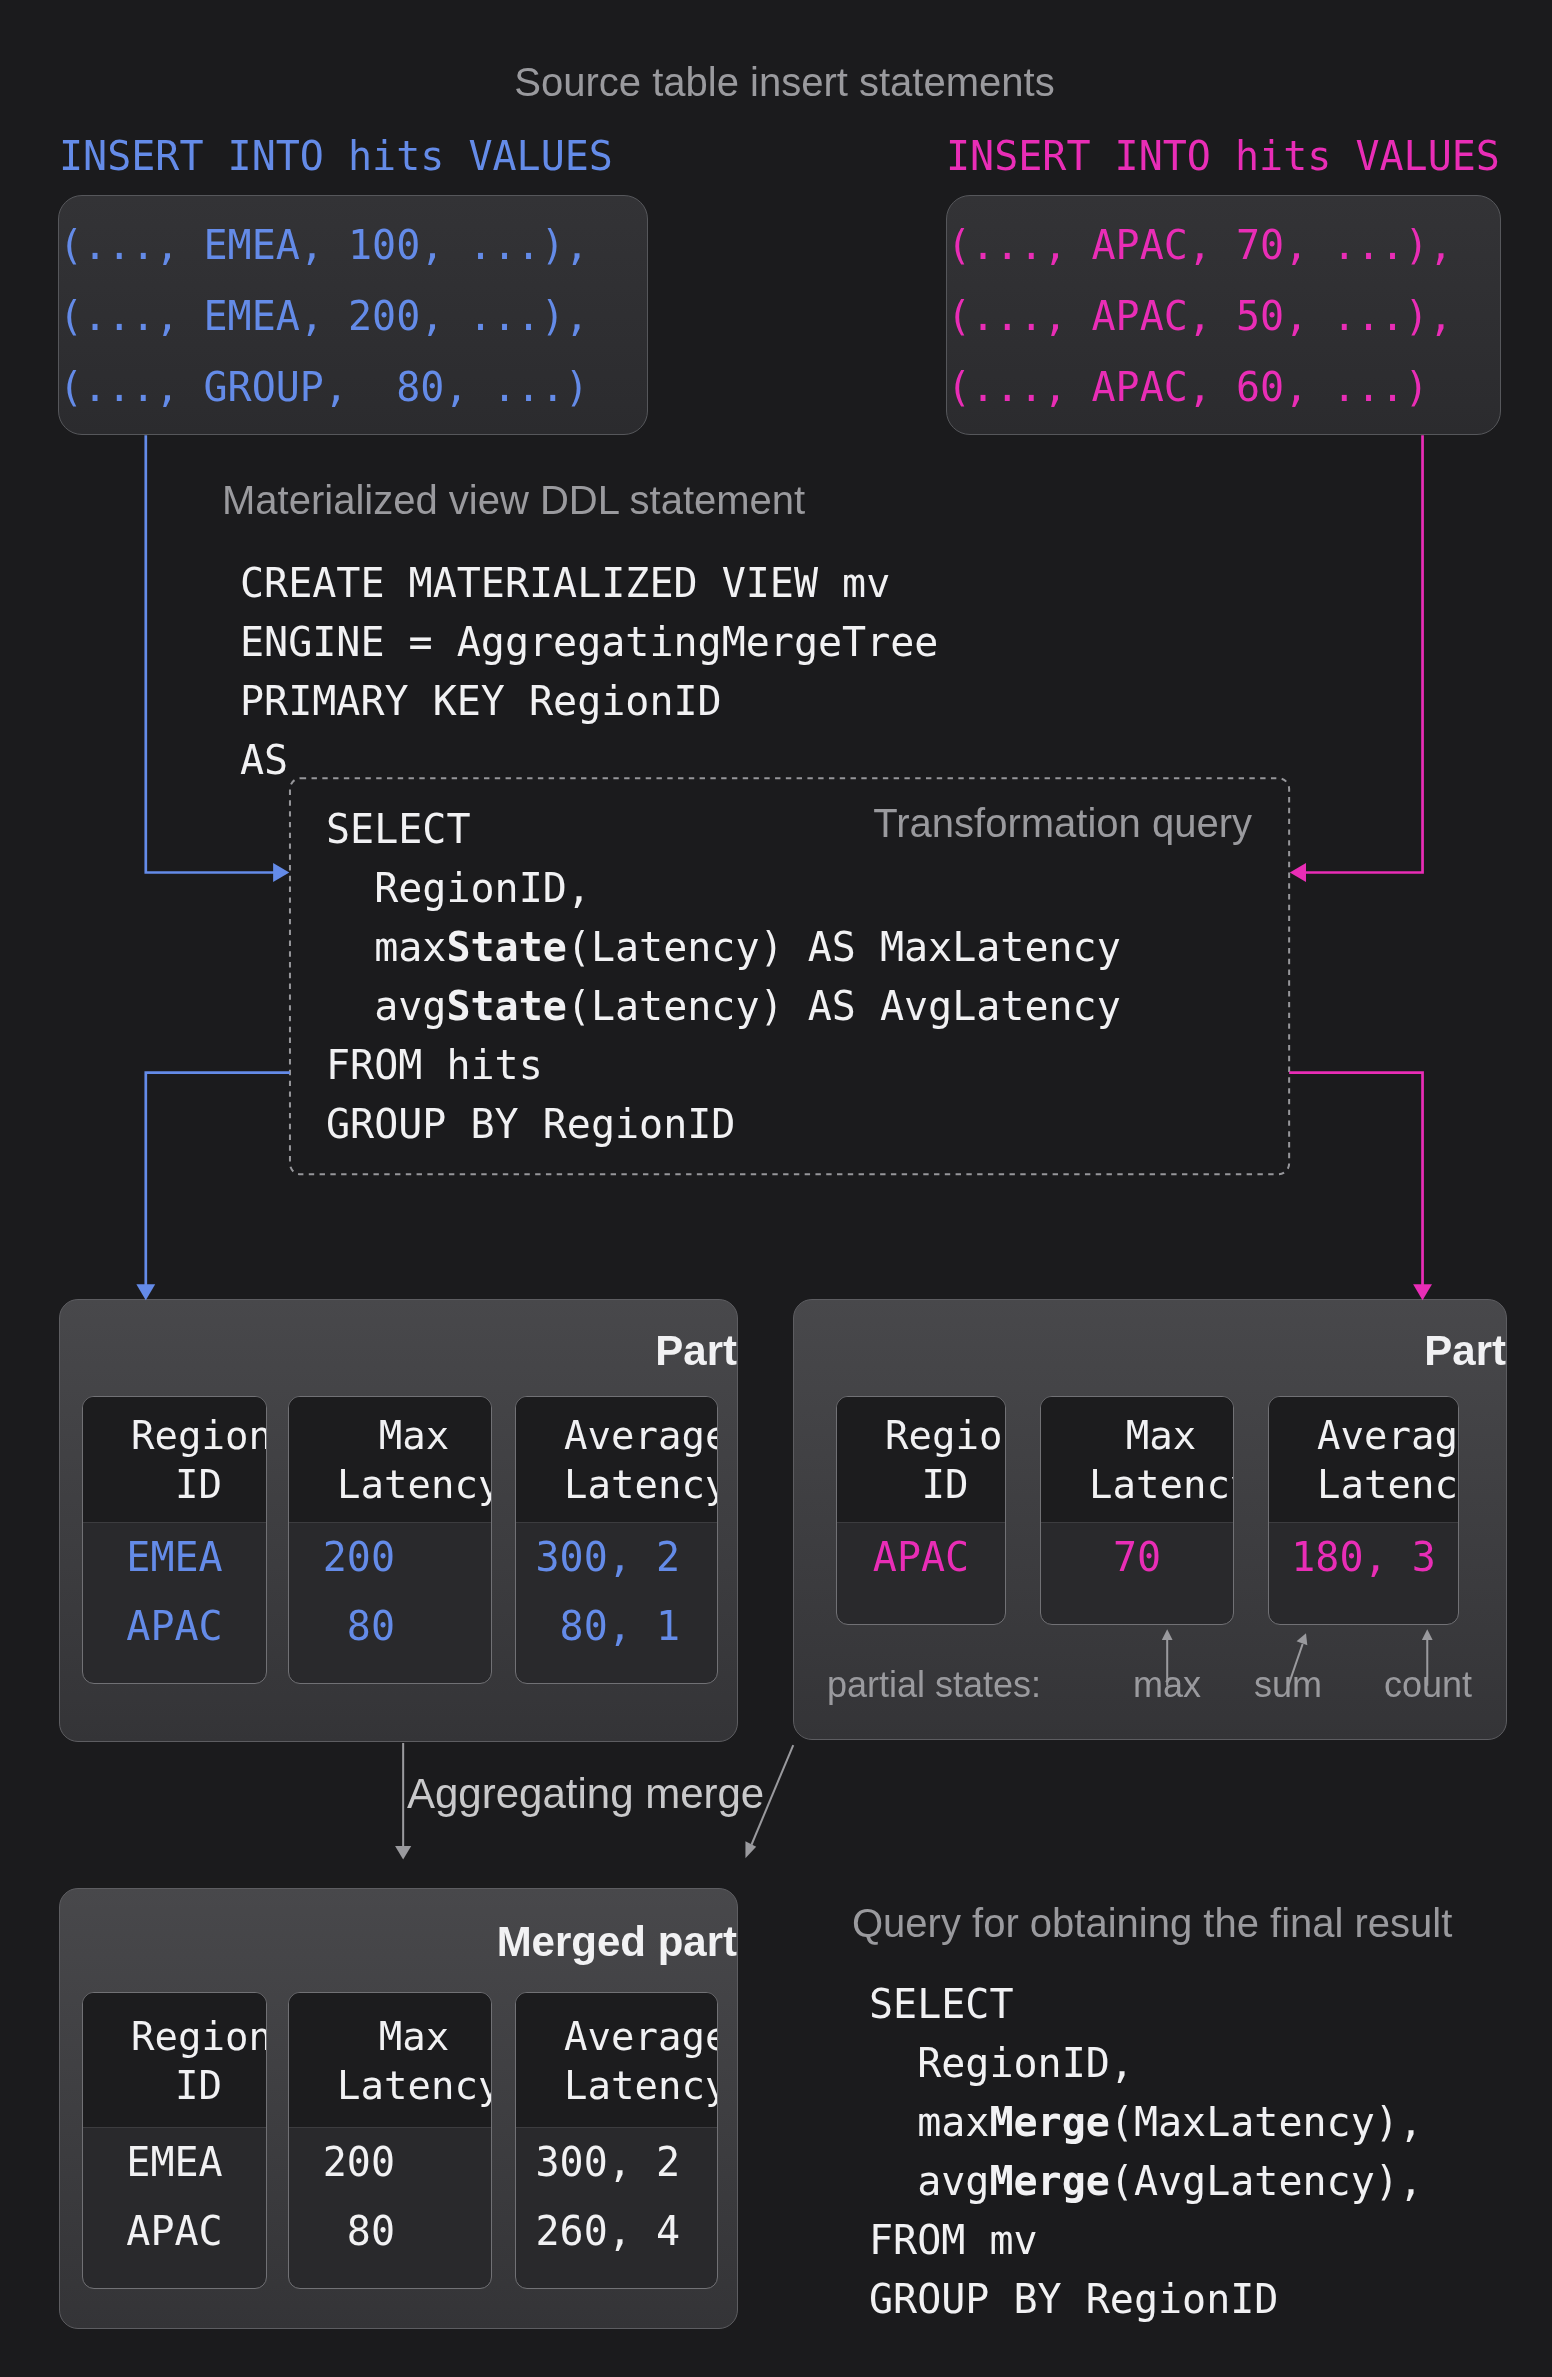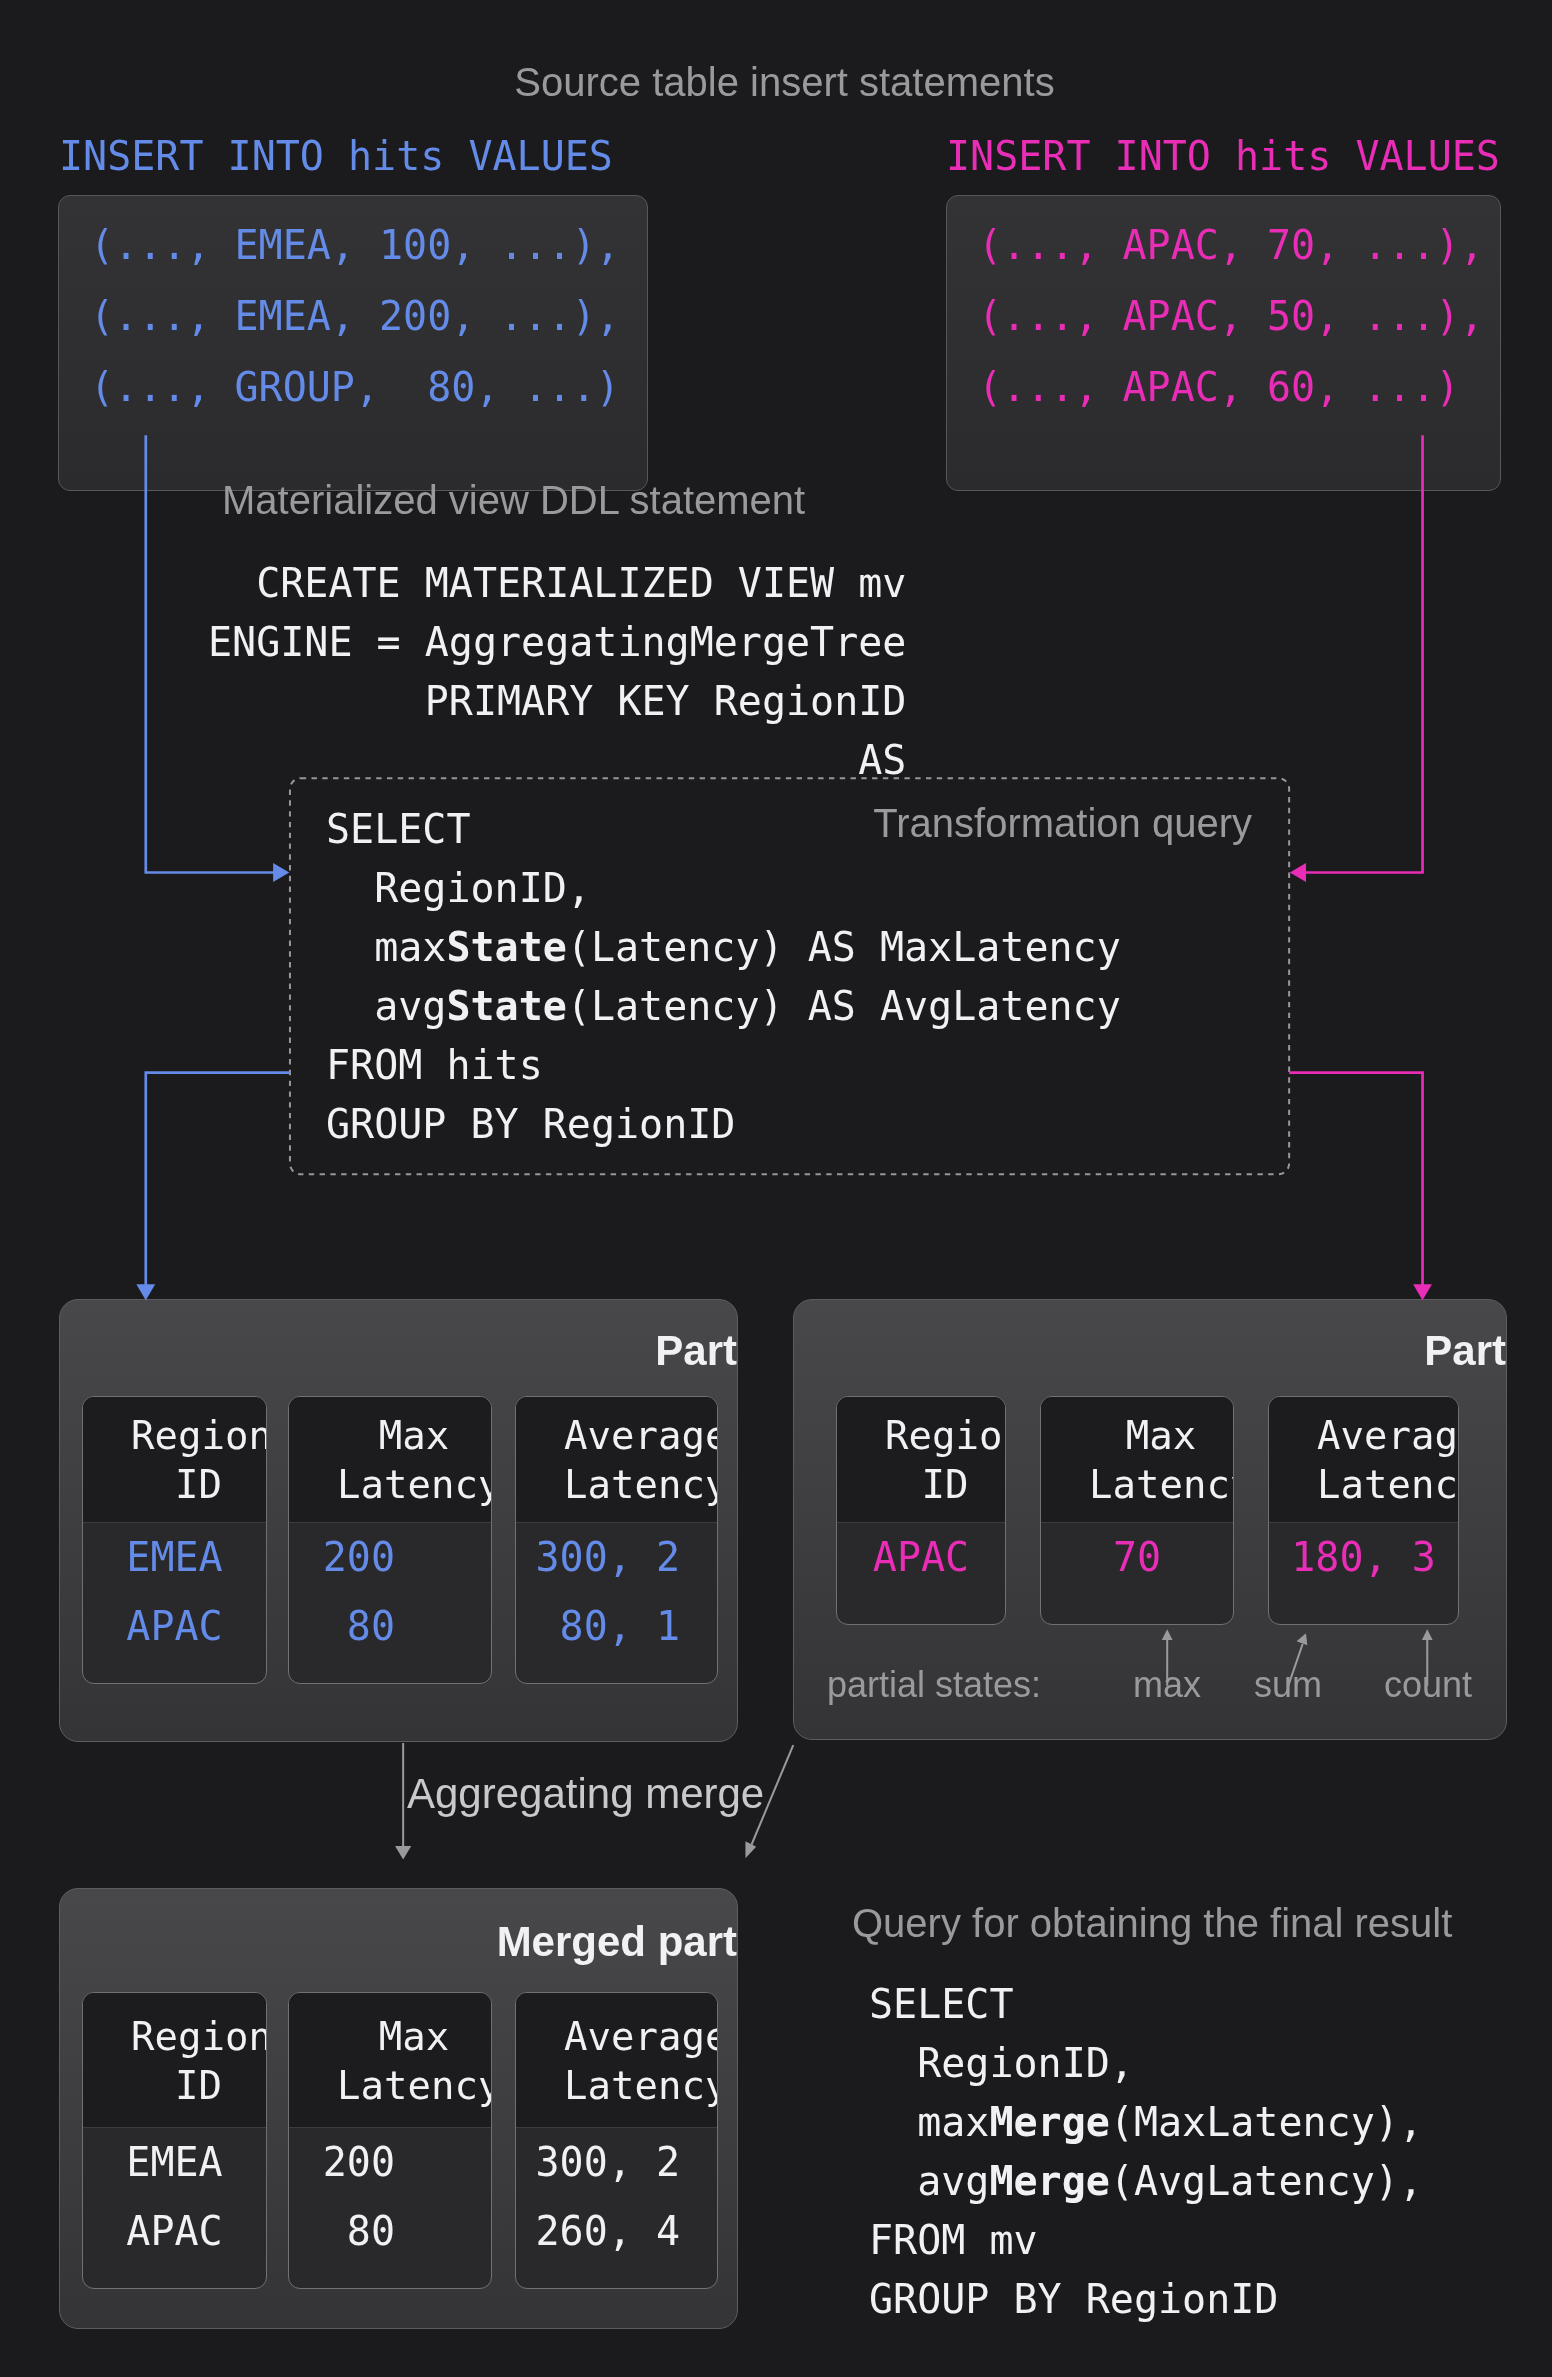--- a/index.html
+++ b/index.html
@@ -13,31 +13,31 @@
   #canvas{position:relative;width:1553px;height:2377px;background:var(--bg);overflow:hidden;
           font-family:"Liberation Sans",sans-serif;margin-left:8px;}
   .mono{font-family:"DejaVu Sans Mono","Liberation Mono",monospace;}
   .abs{position:absolute;}
 
   .page-title{left:0;right:0;top:59px;text-align:center;font-size:40px;line-height:47px;color:var(--gray);}
   .ins-label{top:134px;font-size:40px;line-height:44px;white-space:pre;}
   .ins-label.l{left:51px;color:var(--blue);}
   .ins-label.r{left:938px;color:var(--magenta);}
 
-  .code-box{top:195px;height:296px;border:1.3px solid var(--panel-border);border-radius:12px;
+  .code-box{top:195px;height:240px;border:1.3px solid var(--panel-border);border-radius:24px;
             background:linear-gradient(180deg,#333336 0%,#2b2b2e 100%);box-sizing:border-box;
-            padding-top:13.5px;padding-left:31px;}
+            padding-top:13.5px;}
   .code-box.l{left:50px;width:590px;}
   .code-box.r{left:938px;width:555px;}
   .code-box .code-line{height:71px;line-height:71px;font-size:40px;white-space:pre;}
   .code-box.l .code-line{color:var(--blue);}
   .code-box.r .code-line{color:var(--magenta);}
 
   .ddl-label{left:214px;top:479px;font-size:40px;line-height:43px;color:var(--gray);}
-  .ddl-code{left:200px;top:554px;text-align:right;}
+  .ddl-code{left:232px;top:554px;}
   .code-block .code-line{height:59px;line-height:59px;font-size:40px;color:var(--white);white-space:pre;}
   .code-block .code-line b{font-weight:700;}
 
   .tq-label{right:309px;top:802px;font-size:40px;line-height:43px;color:var(--gray);}
   .tq-code{left:318px;top:800px;}
 
   .parts-title{left:0;right:0;top:1221px;text-align:center;font-size:39px;line-height:47px;
                font-weight:600;color:var(--white);}
 
   .part-box{border:1.3px solid var(--part-border);border-radius:19px;box-sizing:border-box;

